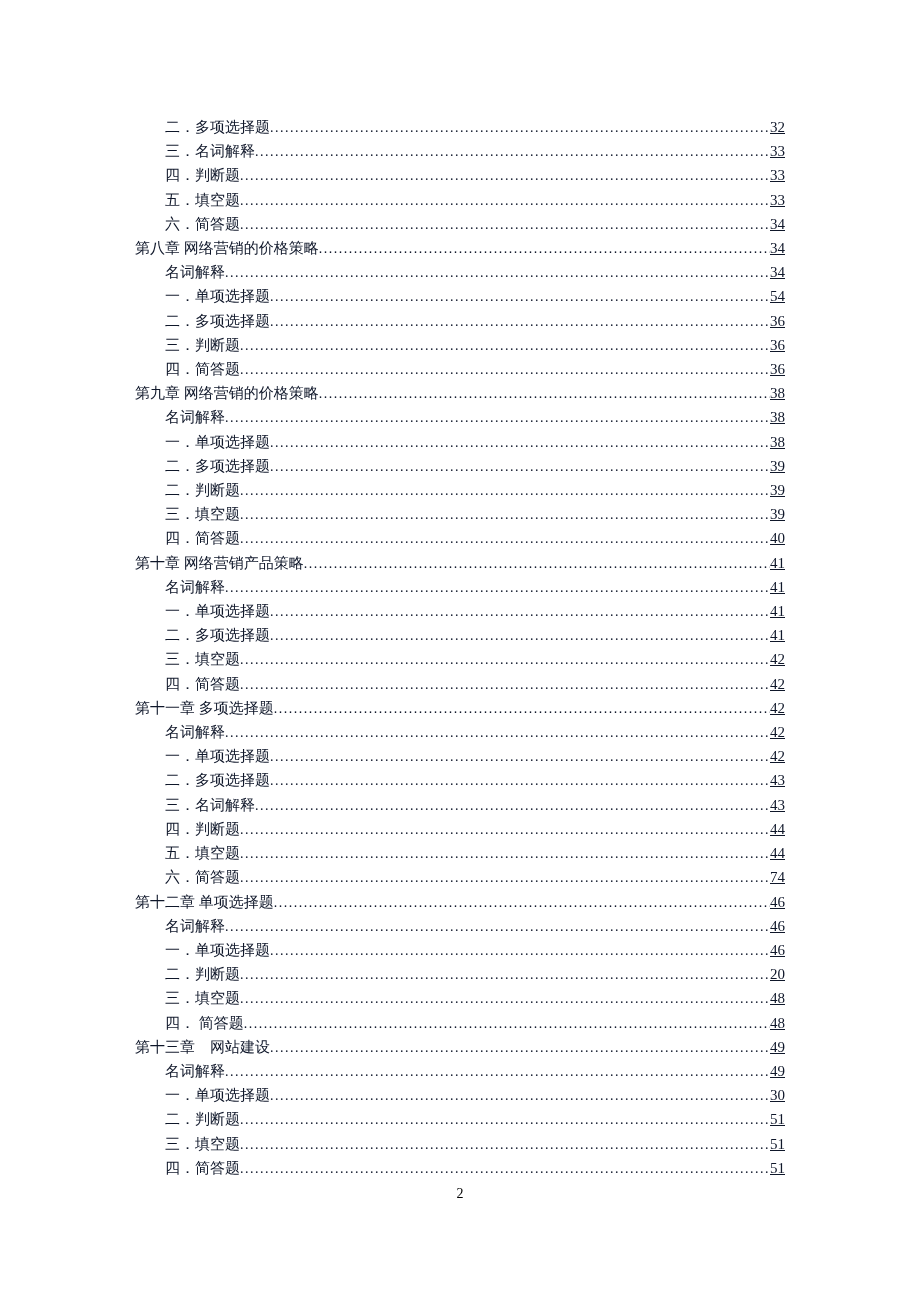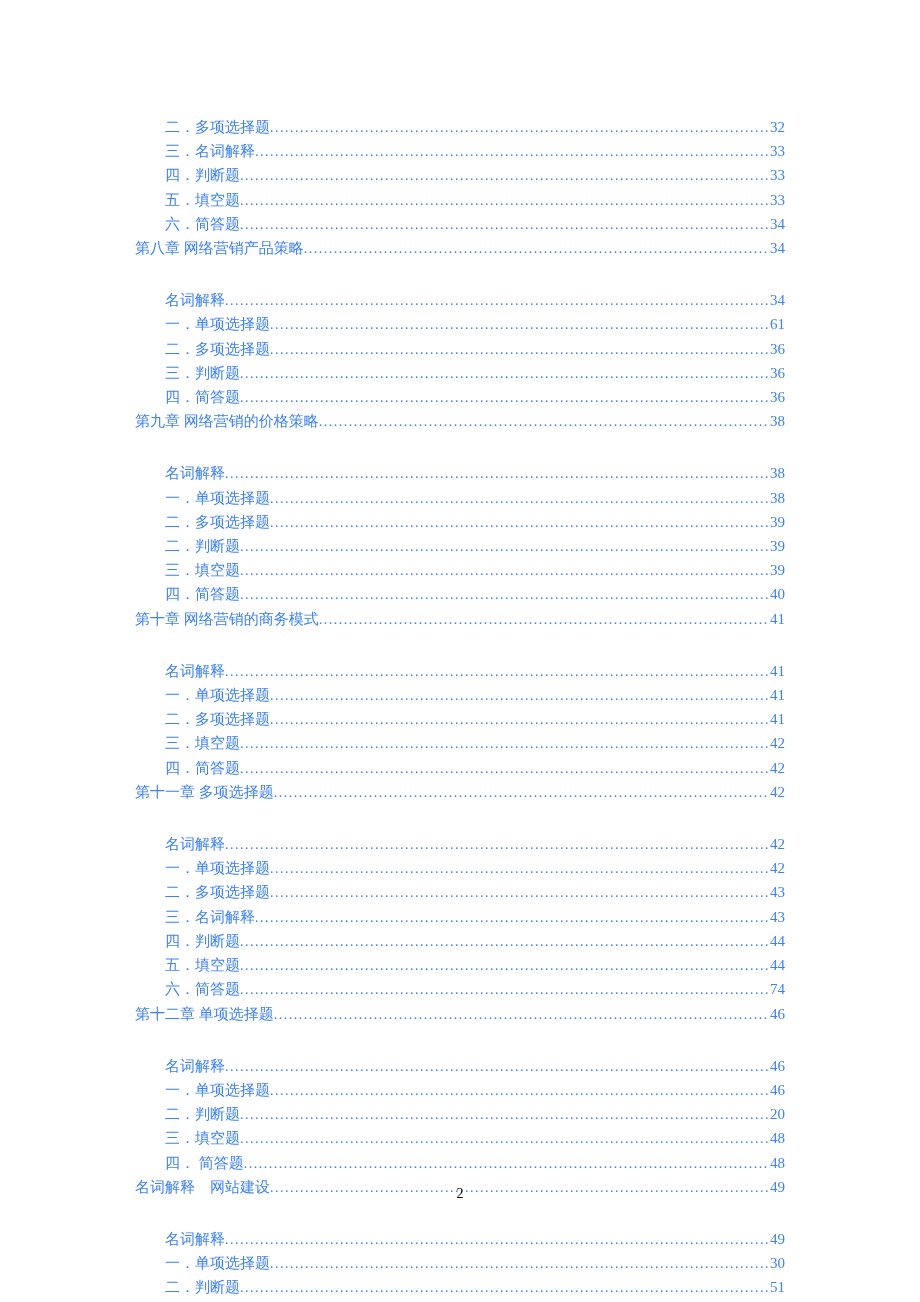--- a/index.html
+++ b/index.html
@@ -15,49 +15,49 @@
       position: relative;
     }
     .page {
       padding: 115px 135px 0 135px;
     }
     .toc-entry {
       display: flex;
       align-items: flex-start;
       font-size: 15px;
       line-height: 24.2px;
-      color: #3b82f6;
+      color: #0f172a;
       white-space: nowrap;
     }
     .toc-entry.level-1 {
       padding-left: 0;
     }
     .toc-entry.level-2 {
       padding-left: 30px;
-      margin-top: 28px;
     }
     .toc-entry.level-3 {
       padding-left: 30px;
     }
     .toc-title {
       flex-shrink: 0;
     }
     .toc-dots {
       flex: 1;
       overflow: hidden;
       letter-spacing: 1.5px;
       font-size: 14px;
       position: relative;
       top: 1px;
     }
     .toc-dots::before {
       content: "..........................................................................................................................................................................................................";
     }
     .toc-page {
       flex-shrink: 0;
+      text-decoration: underline;
     }
     .page-number {
       position: absolute;
       bottom: 100px;
       left: 0;
       right: 0;
       text-align: center;
       font-size: 14px;
       font-family: "Times New Roman", serif;
       color: #000;
@@ -87,33 +87,33 @@
         <span class="toc-title">五．填空题</span>
         <span class="toc-dots"></span>
         <span class="toc-page">33</span>
       </div>
       <div class="toc-entry level-3">
         <span class="toc-title">六．简答题</span>
         <span class="toc-dots"></span>
         <span class="toc-page">34</span>
       </div>
       <div class="toc-entry level-1">
-        <span class="toc-title">第八章 网络营销产品策略</span>
+        <span class="toc-title">第八章 网络营销的价格策略</span>
         <span class="toc-dots"></span>
         <span class="toc-page">34</span>
       </div>
       <div class="toc-entry level-2">
         <span class="toc-title">名词解释</span>
         <span class="toc-dots"></span>
         <span class="toc-page">34</span>
       </div>
       <div class="toc-entry level-3">
         <span class="toc-title">一．单项选择题</span>
         <span class="toc-dots"></span>
-        <span class="toc-page">61</span>
+        <span class="toc-page">54</span>
       </div>
       <div class="toc-entry level-3">
         <span class="toc-title">二．多项选择题</span>
         <span class="toc-dots"></span>
         <span class="toc-page">36</span>
       </div>
       <div class="toc-entry level-3">
         <span class="toc-title">三．判断题</span>
         <span class="toc-dots"></span>
         <span class="toc-page">36</span>
@@ -152,21 +152,21 @@
         <span class="toc-title">三．填空题</span>
         <span class="toc-dots"></span>
         <span class="toc-page">39</span>
       </div>
       <div class="toc-entry level-3">
         <span class="toc-title">四．简答题</span>
         <span class="toc-dots"></span>
         <span class="toc-page">40</span>
       </div>
       <div class="toc-entry level-1">
-        <span class="toc-title">第十章 网络营销的商务模式</span>
+        <span class="toc-title">第十章 网络营销产品策略</span>
         <span class="toc-dots"></span>
         <span class="toc-page">41</span>
       </div>
       <div class="toc-entry level-2">
         <span class="toc-title">名词解释</span>
         <span class="toc-dots"></span>
         <span class="toc-page">41</span>
       </div>
       <div class="toc-entry level-3">
         <span class="toc-title">一．单项选择题</span>
@@ -252,21 +252,21 @@
         <span class="toc-title">三．填空题</span>
         <span class="toc-dots"></span>
         <span class="toc-page">48</span>
       </div>
       <div class="toc-entry level-3">
         <span class="toc-title">四． 简答题</span>
         <span class="toc-dots"></span>
         <span class="toc-page">48</span>
       </div>
       <div class="toc-entry level-1">
-        <span class="toc-title">名词解释　网站建设</span>
+        <span class="toc-title">第十三章　网站建设</span>
         <span class="toc-dots"></span>
         <span class="toc-page">49</span>
       </div>
       <div class="toc-entry level-2">
         <span class="toc-title">名词解释</span>
         <span class="toc-dots"></span>
         <span class="toc-page">49</span>
       </div>
       <div class="toc-entry level-3">
         <span class="toc-title">一．单项选择题</span>

